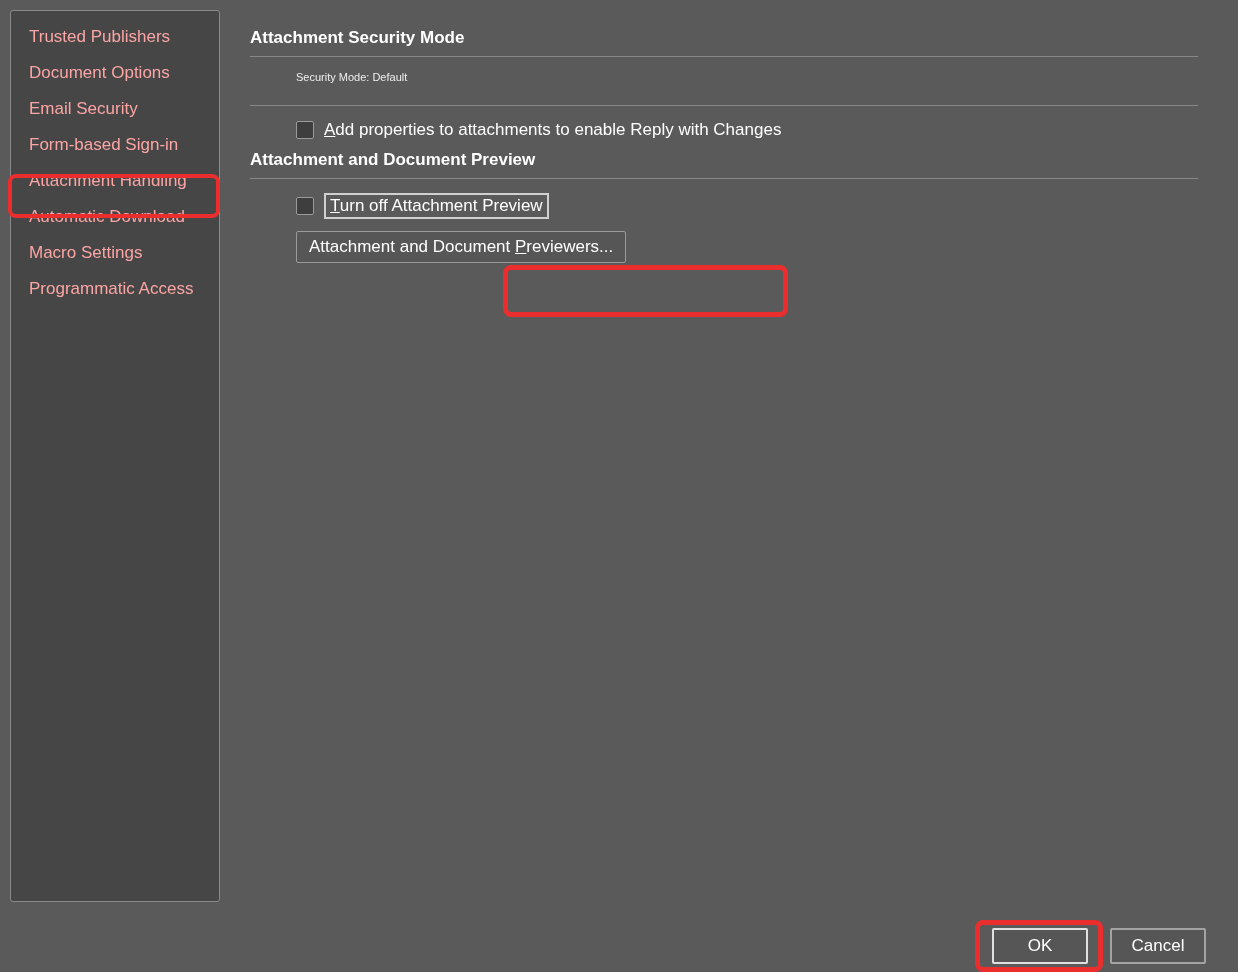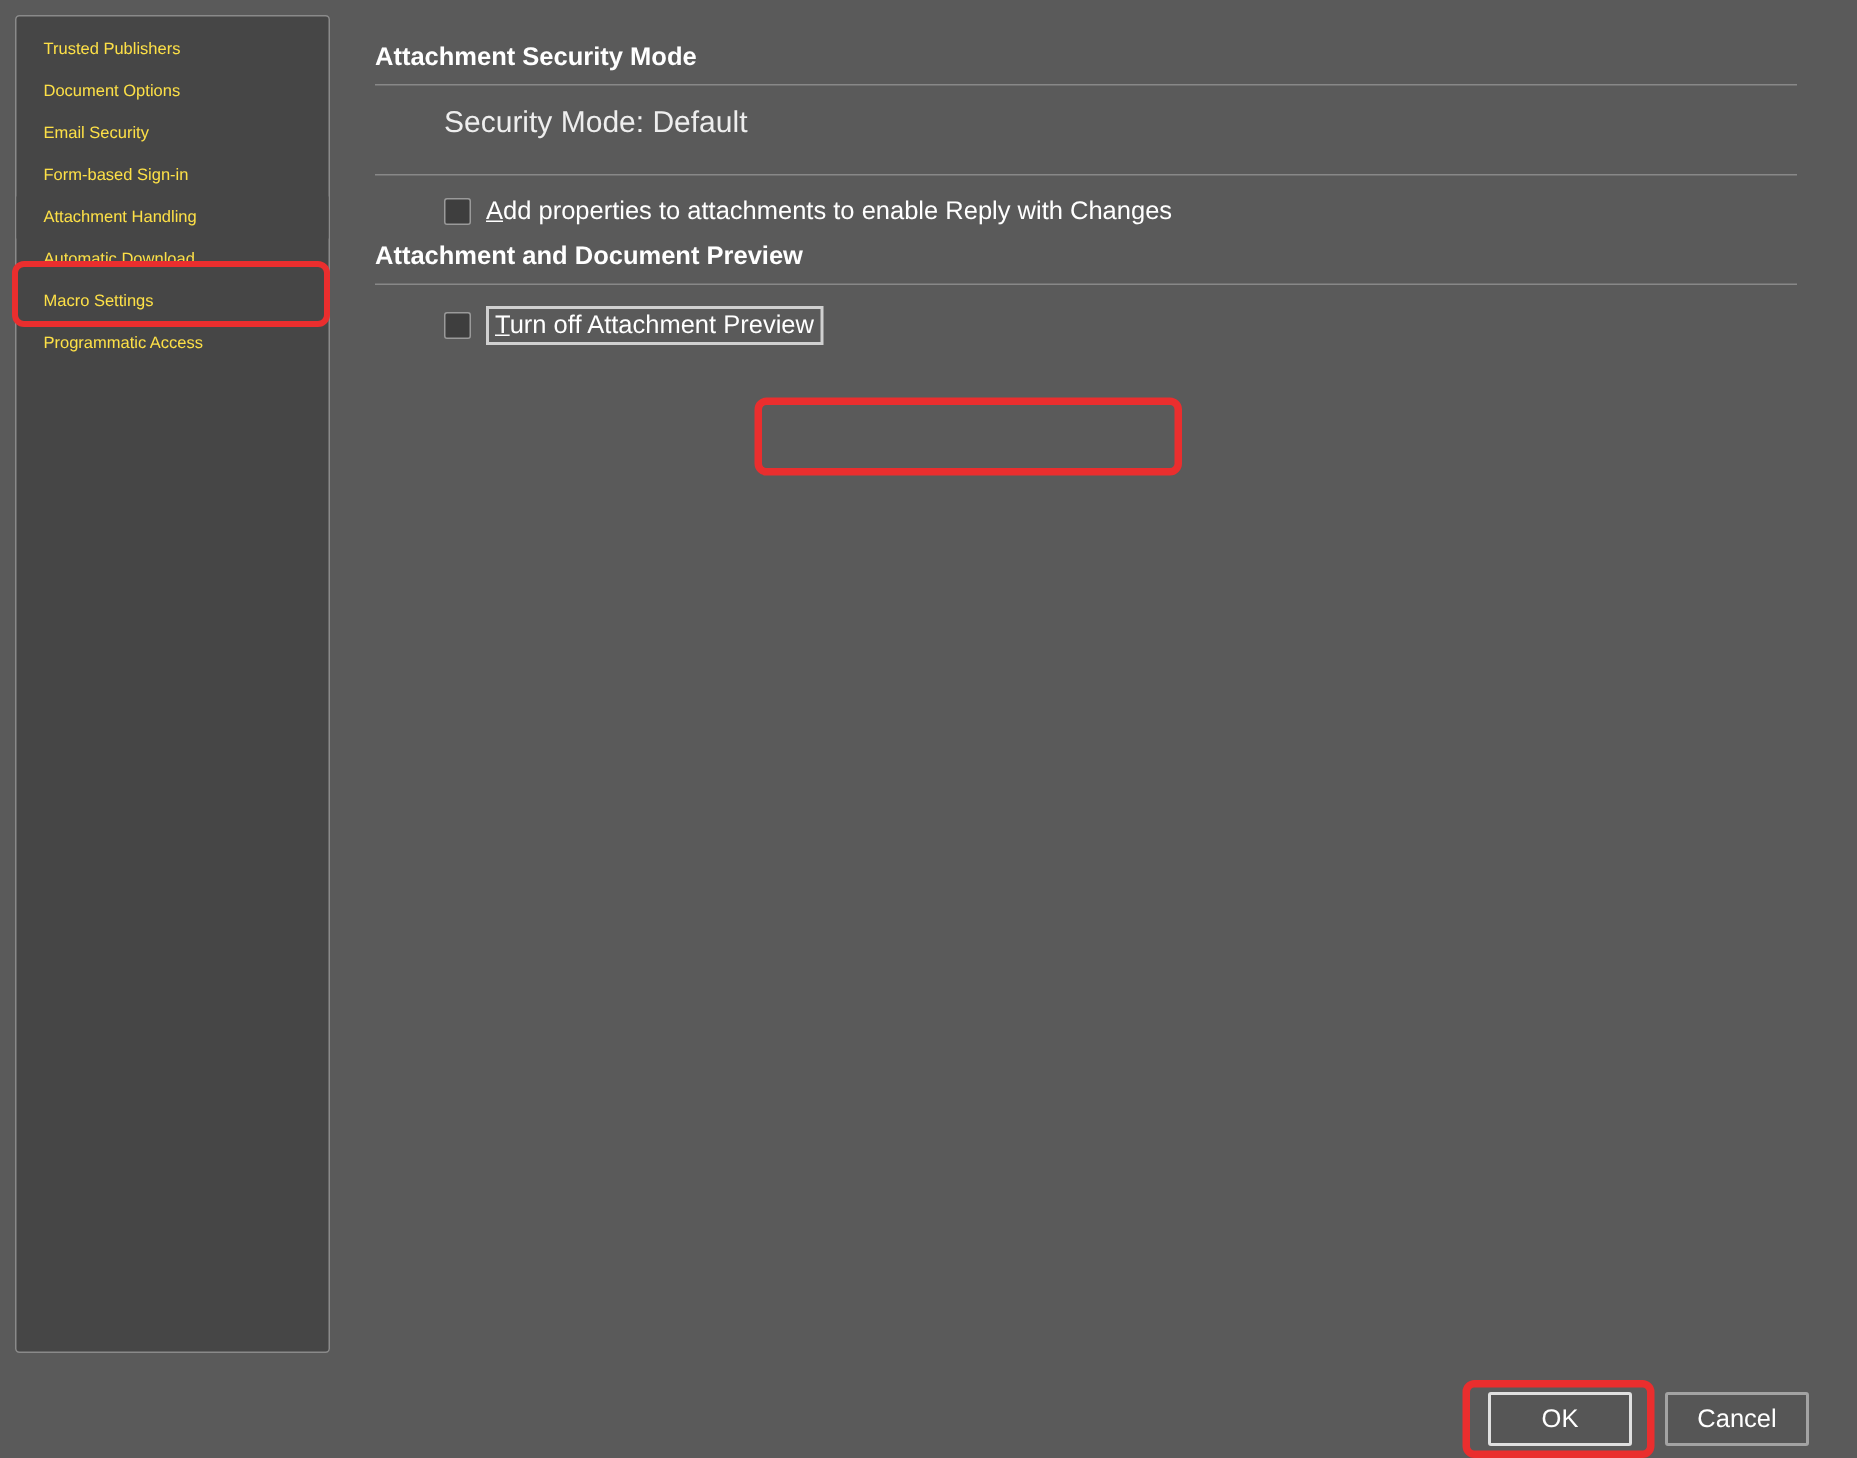--- a/index.html
+++ b/index.html
@@ -25,22 +25,22 @@
   }
   .sidebar {
     width: 210px;
     background: #464646;
     border: 1px solid #8a8a8a;
     border-radius: 3px;
     padding: 8px 0;
   }
   .sidebar-item {
     padding: 8px 18px;
-    font-size: 11px;
-    color: #fde047;
+    font-size: 17px;
+    color: #fca5a5;
     cursor: pointer;
     position: relative;
   }
   .sidebar-item.selected {
     background: #464646;
   }
   .red-highlight-sidebar {
     position: absolute;
     left: 8px;
     top: 174px;
@@ -62,21 +62,21 @@
     color: #ffffff;
     margin-bottom: 8px;
   }
   .hr {
     border: none;
     border-top: 1px solid #888;
     margin-bottom: 14px;
   }
   .indent-line {
     margin-left: 46px;
-    font-size: 20px;
+    font-size: 11px;
     margin-bottom: 22px;
     color: #eeeeee;
   }
   .checkbox-row {
     display: flex;
     align-items: center;
     margin-left: 46px;
     margin-bottom: 10px;
     position: relative;
   }
@@ -181,20 +181,21 @@
       <span class="checkbox"></span>
       <span class="checkbox-label"><span class="underline-first">A</span><span>dd properties to attachments to enable Reply with Changes</span></span>
     </div>
 
     <div class="section-header">Attachment and Document Preview</div>
     <hr class="hr">
     <div class="checkbox-row" style="margin-bottom:8px;">
       <span class="checkbox"></span>
       <span class="checkbox-label boxed-label"><span class="underline-first">T</span><span>urn off Attachment Preview</span></span>
     </div>
+    <button class="btn-inline"><span>Attachment and Document </span><span class="underline-first">P</span><span>reviewers...</span></button>
 
     <div class="red-highlight-checkbox"></div>
   </div>
 </div>
 
 <div class="red-highlight-sidebar"></div>
 
 <div class="footer">
   <button class="footer-btn primary">OK</button>
   <button class="footer-btn">Cancel</button>

